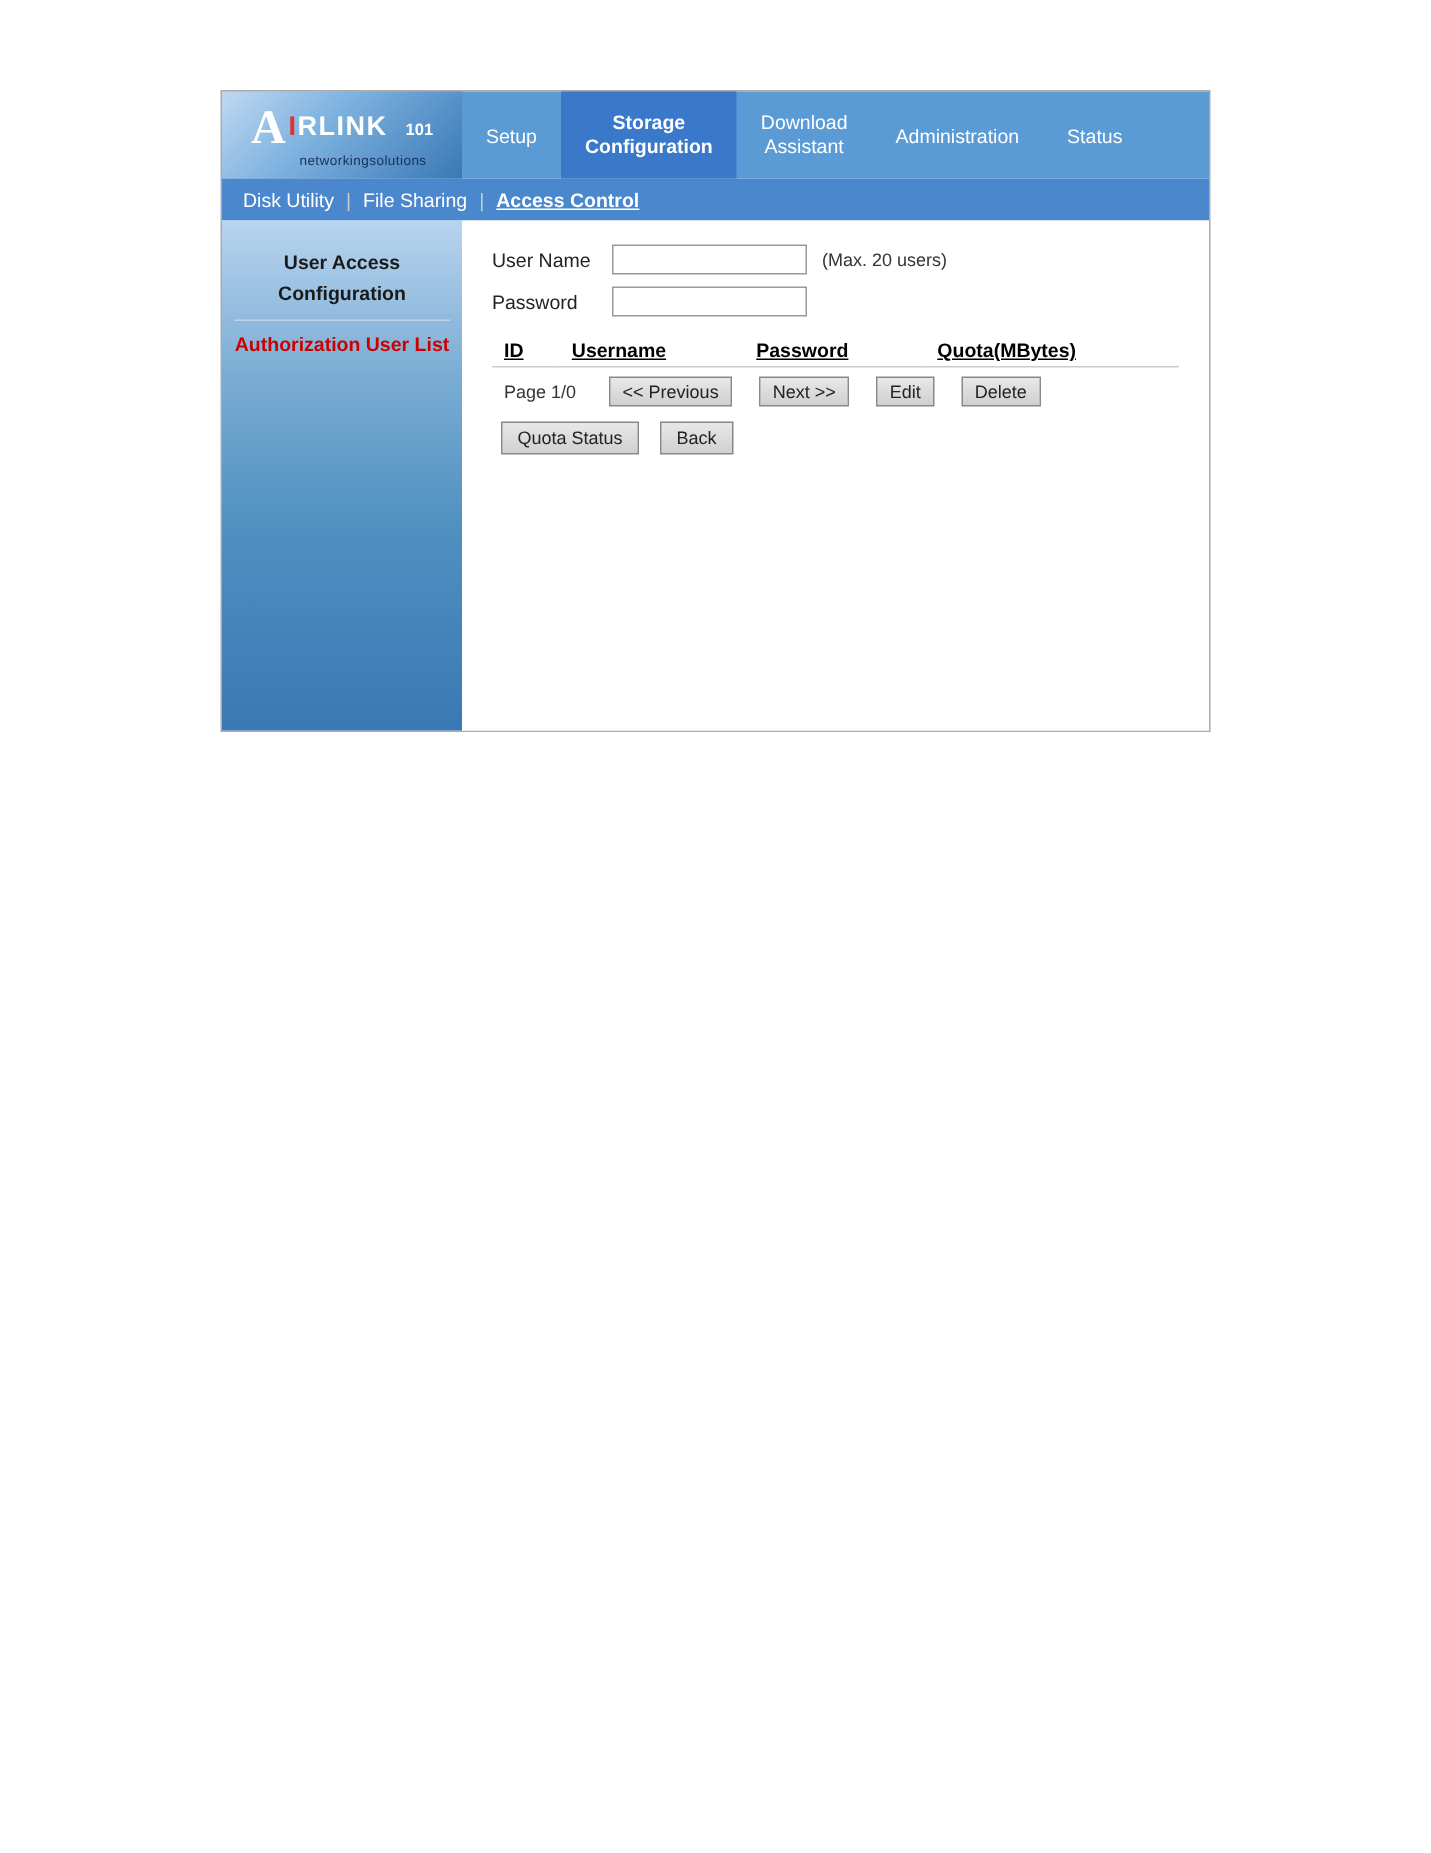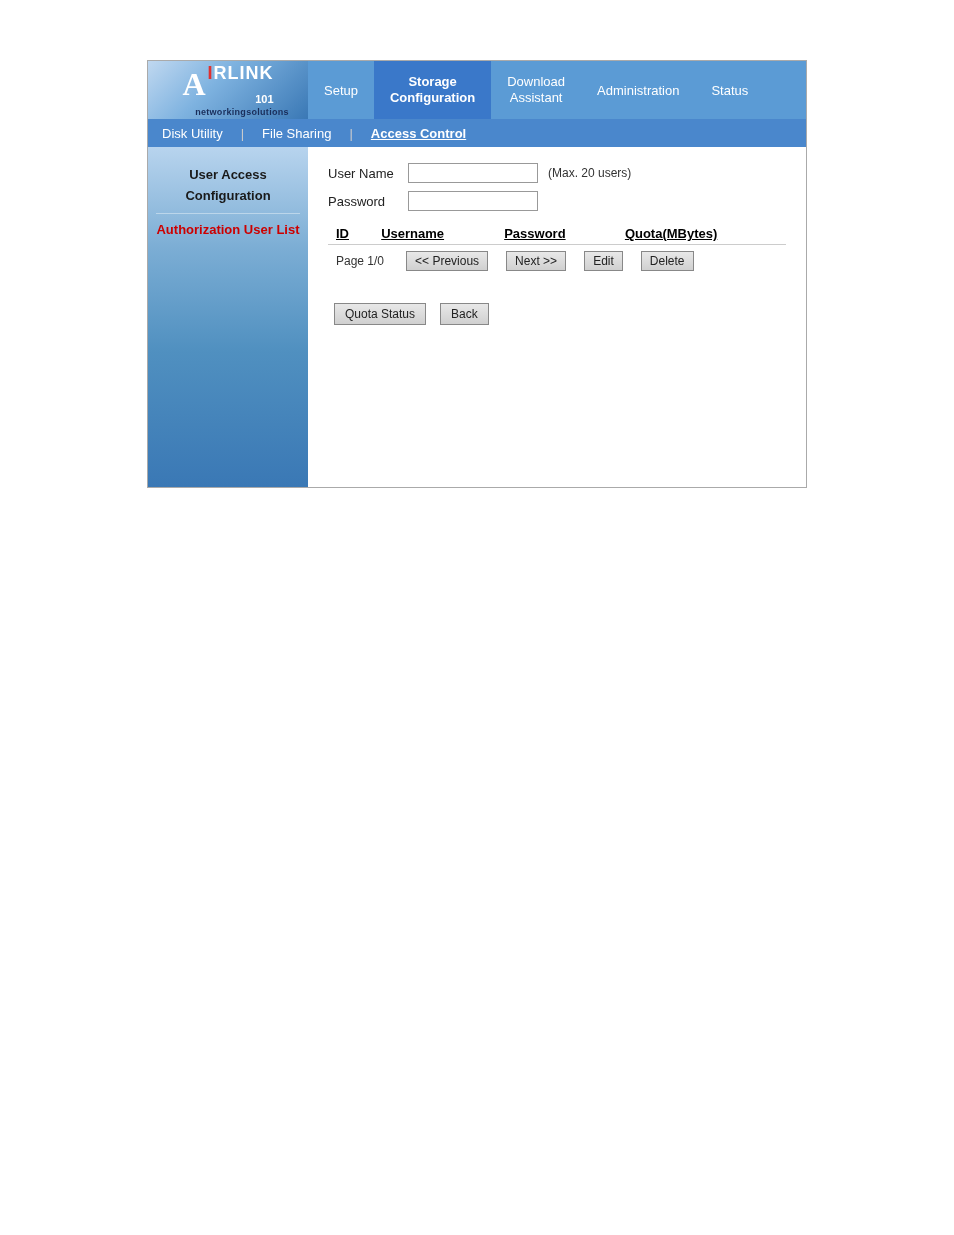--- a/index.html
+++ b/index.html
@@ -68,21 +68,21 @@
       background: #3a78c9;
       font-weight: bold;
     }
 
     
     .sub-nav {
       background: #4a87cc;
       display: flex;
       align-items: center;
       padding: 5px 8px;
-      gap: 10px;
+      gap: 0;
       color: #fff;
       font-size: 13px;
       height: 28px;
     }
 
     .sub-nav-item {
       color: #fff;
       cursor: pointer;
       padding: 0 6px;
       font-size: 13px;
@@ -223,42 +223,41 @@
 
     .pagination-row .page-info {
       font-size: 12px;
       color: #333;
       margin-right: 4px;
     }
 
     .bottom-buttons {
       display: flex;
       gap: 8px;
-      margin-top: 26px;
+      margin-top: 4px;
     }
 
     
     .logo-wrapper {
       display: flex;
       align-items: center;
       justify-content: center;
       gap: 2px;
     }
 
     .logo-a-big {
       font-size: 32px;
       font-weight: bold;
       color: #fff;
       font-family: serif;
       line-height: 1;
     }
 
     .logo-right {
       display: flex;
-      flex-direction: column;
       align-items: flex-start;
       line-height: 1;
       gap: 12px;
     }
 
     .logo-irlink-text {
       font-size: 18px;
       font-weight: bold;
       color: #fff;
       letter-spacing: 1px;
@@ -267,21 +266,21 @@
     .logo-101-text {
       font-size: 11px;
       color: #fff;
       font-weight: bold;
       align-self: flex-end;
     }
 
     .net-solutions {
       font-size: 9px;
       color: #1a2e5a;
-      font-weight: bold;
+      font-weight: normal;
       text-align: center;
       letter-spacing: 0.3px;
       margin-top: 2px;
       padding-left: 28px;
     }
   </style>
 </head>
 <body>
 
 <div class="outer-wrapper">

